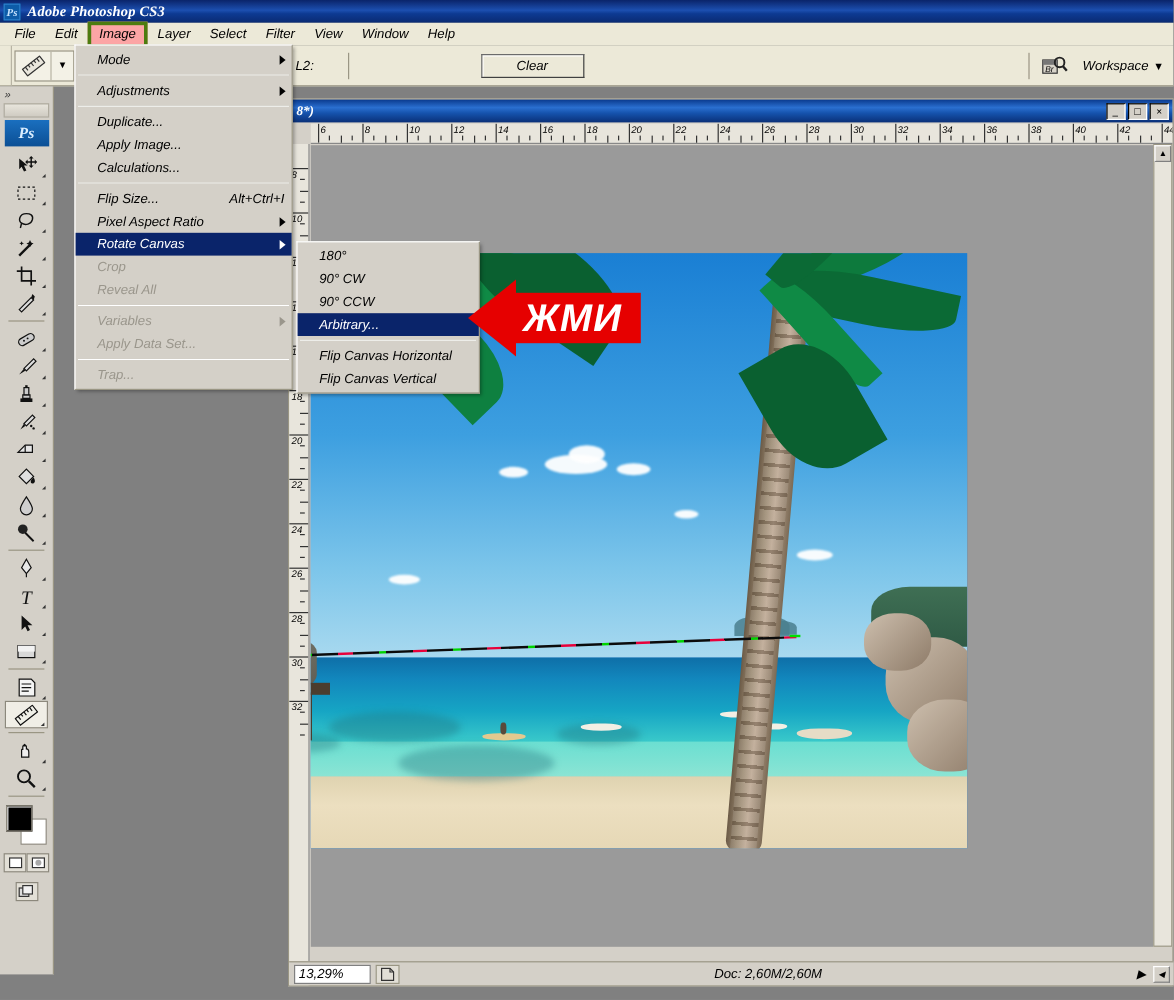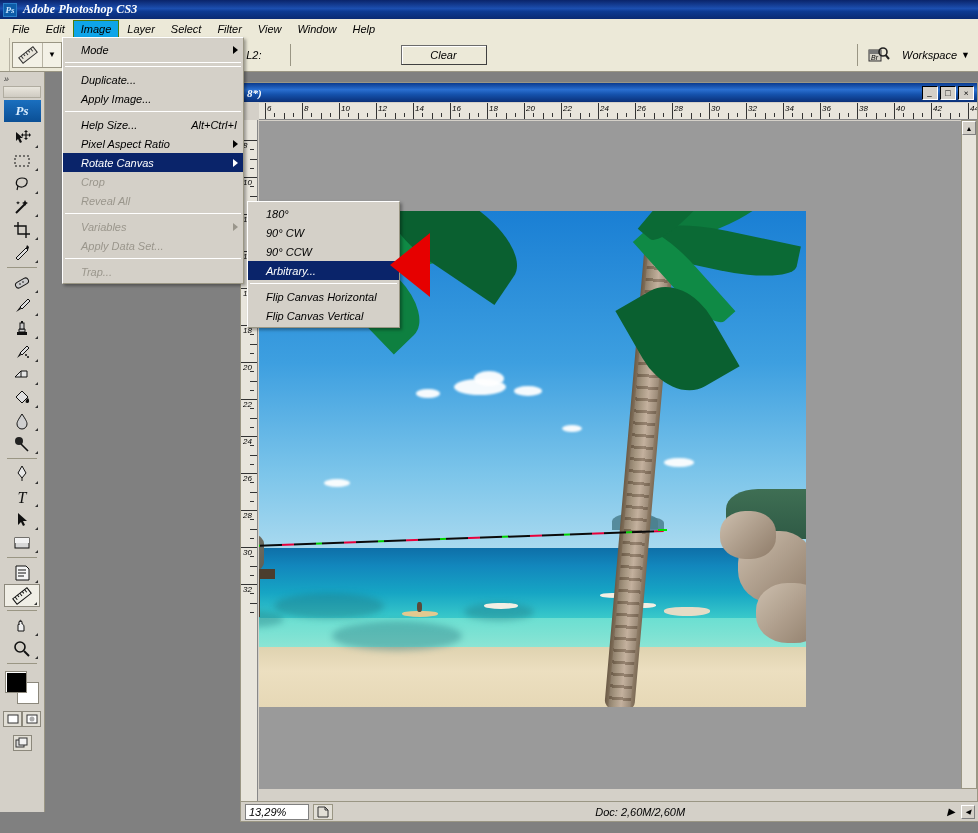--- a/index.html
+++ b/index.html
@@ -29,21 +29,21 @@
   }
 
   
   .menubar {
     position: absolute; left: 0; top: 19px; width: 978px; height: 19px;
     background: #ece9d8; display: flex; align-items: center; padding-left: 4px;
   }
   .menu-item {
     font-size: 11px; color: #000; padding: 2px 8px; cursor: default; line-height: 14px;
   }
-  .menu-item.active { background: #0ea5e9; border: 1px solid #4d7c0f; padding: 1px 7px; }
+  .menu-item.active { background: #fca5a5; border: 3px solid #4d7c0f; padding: 1px 7px; }
 
   
   .optionsbar {
     position: absolute; left: 0; top: 38px; width: 978px; height: 34px;
     background: #ece9d8; border-bottom: 1px solid #9a9684;
     display: flex; align-items: center;
   }
   .opt-grip { width: 10px; height: 100%; background: #ece9d8;
     border-right: 1px solid #b8b4a4; }
   .tool-preset {
@@ -708,30 +708,37 @@
       <div class="sb-btn" style="margin-right:4px;">◀</div>
     </div>
   </div>
 
   <div class="menu-pop" style="left:62px; top:37px; width:182px;" id="imagemenu">
       <div class="mi">
         <span>Mode</span>
         <span class="sub"></span>
       </div>
       <div class="msep"></div>
+      <div class="mi">
+        <span>Adjustments</span>
+        <span class="sub"></span>
+      </div>
       <div class="msep"></div>
       <div class="mi">
         <span>Duplicate...</span>
       </div>
       <div class="mi">
         <span>Apply Image...</span>
       </div>
+      <div class="mi">
+        <span>Calculations...</span>
+      </div>
       <div class="msep"></div>
       <div class="mi">
-        <span>Help Size...</span>
+        <span>Flip Size...</span>
         <span class="sc">Alt+Ctrl+I</span>
       </div>
       <div class="mi">
         <span>Pixel Aspect Ratio</span>
         <span class="sub"></span>
       </div>
       <div class="mi hl">
         <span>Rotate Canvas</span>
         <span class="sub"></span>
       </div>
@@ -772,15 +779,18 @@
       <div class="mi">
         <span>Flip Canvas Horizontal</span>
       </div>
       <div class="mi">
         <span>Flip Canvas Vertical</span>
       </div>
     </div>
 
   <div class="annot" style="left:390px; top:233px;">
     <div class="arrow-head"></div>
+    <div class="arrow-body">
+      <span>ЖМИ</span>
+    </div>
   </div>
 
 </div>
 
 </body></html>

